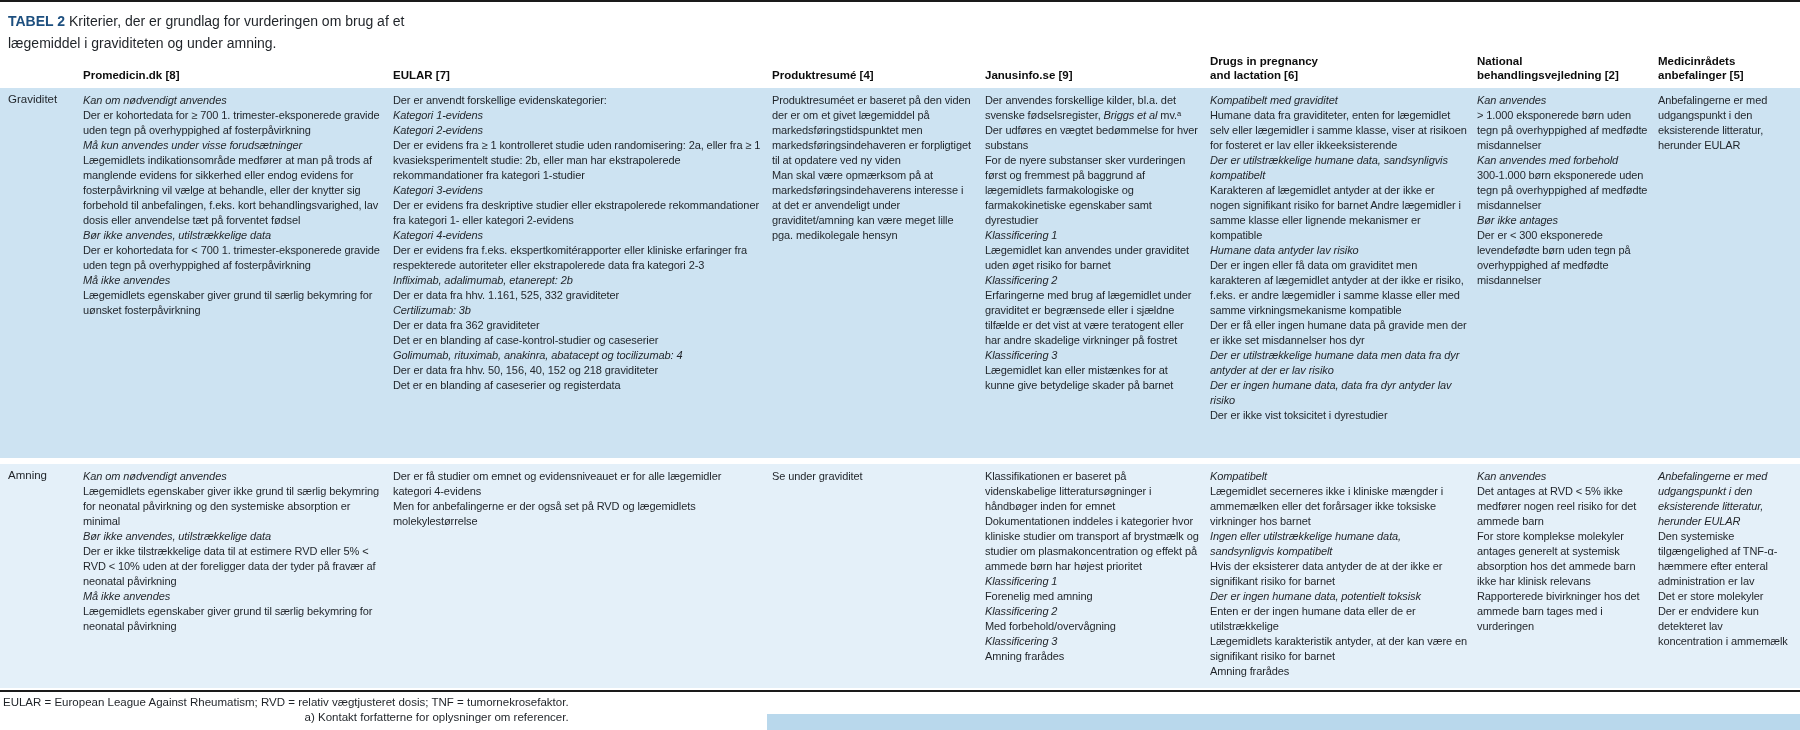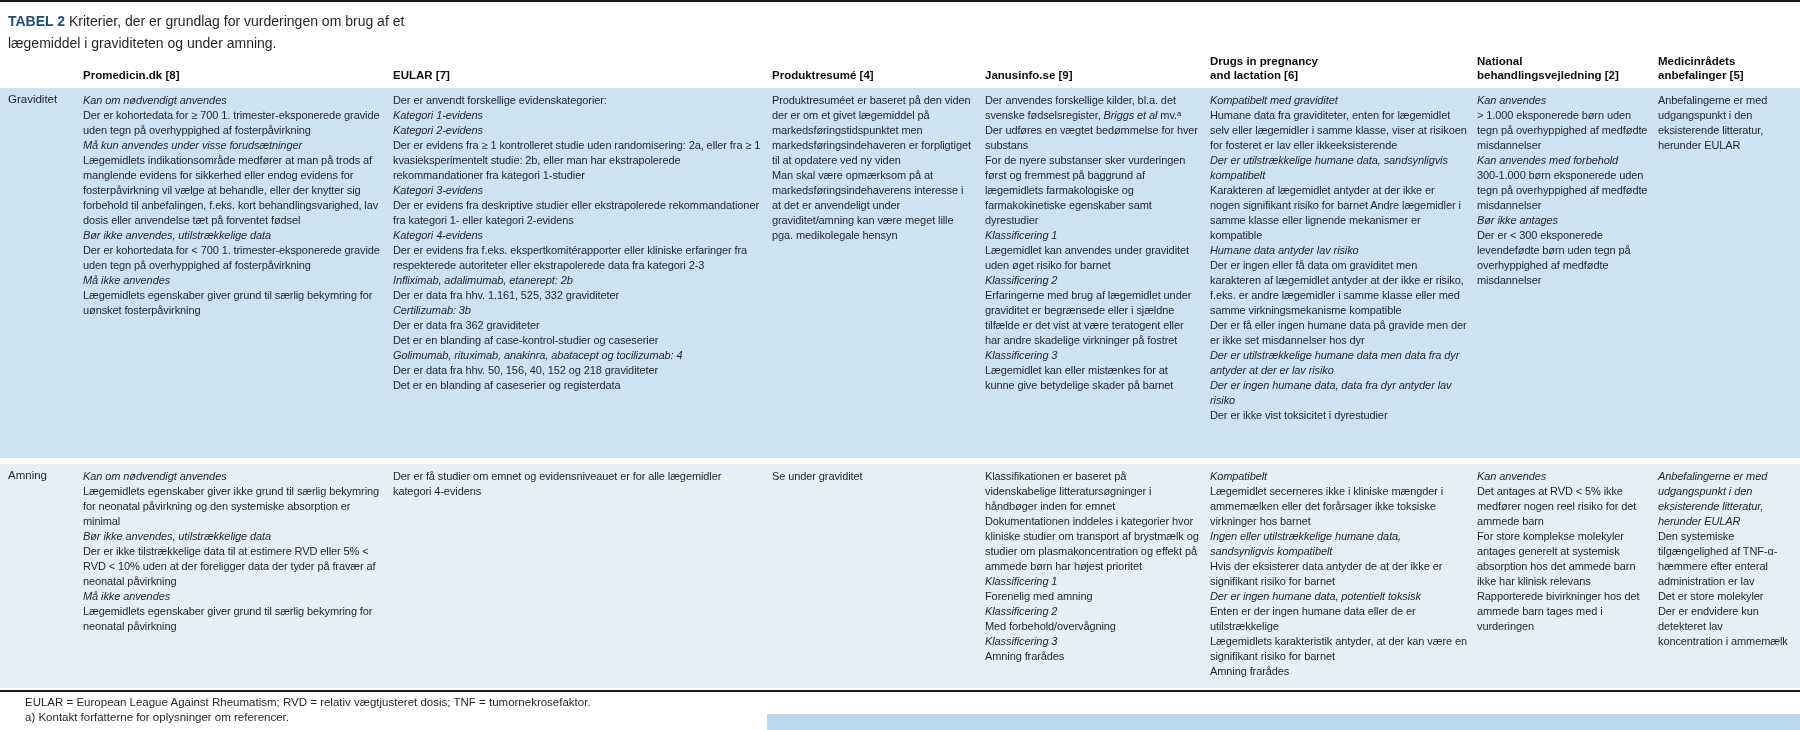--- a/index.html
+++ b/index.html
@@ -20,21 +20,21 @@
     white-space:pre-line;padding-right:10px;
   }
   .band{align-items:start;padding-top:5px;overflow:hidden;}
   .band1{top:86px;height:370px;background:var(--band_graviditet,#cde3f2);}
   .band2{top:462px;height:224px;background:var(--band_amning,#e4f0f9);}
   .row-label{font-size:11.5px;padding-left:8px;color:#1f2328;}
   .cell{font-size:11px;line-height:15px;letter-spacing:-0.1px;padding-right:10px;}
   .cell p{margin:0;}
   .it{font-style:italic;}
   .footer-rule{position:absolute;top:688px;left:0;width:1800px;height:2px;background:#1a1a1a;}
-  .footnotes{position:absolute;top:693px;left:25px;font-size:11.5px;line-height:15px;color:#1f2328;}
+  .footnotes{position:absolute;top:693px;left:3px;font-size:11.5px;line-height:15px;color:#1f2328;text-align:right;}
   .footnotes p{margin:0;}
   .bottom-bar{position:absolute;left:767px;right:0;top:712px;bottom:0;background:var(--bottom_bar,#b9d8ec);}
 </style>
 </head>
 <body>
 
 <div class="sheet">
 
   <div class="title">
     <span class="tag">TABEL 2</span>
@@ -129,20 +129,21 @@
     <div class="cell">
         <p><span class="it">Kan om nødvendigt anvendes</span></p>
         <p><span>Lægemidlets egenskaber giver ikke grund til særlig bekymring for neonatal påvirkning og den systemiske absorption er minimal</span></p>
         <p><span class="it">Bør ikke anvendes, utilstrækkelige data</span></p>
         <p><span>Der er ikke tilstrækkelige data til at estimere RVD eller 5% &lt; RVD &lt; 10% uden at der foreligger data der tyder på fravær af neonatal påvirkning</span></p>
         <p><span class="it">Må ikke anvendes</span></p>
         <p><span>Lægemidlets egenskaber giver grund til særlig bekymring for neonatal påvirkning</span></p>
       </div>
     <div class="cell">
         <p><span>Der er få studier om emnet og evidensniveauet er for alle lægemidler kategori 4-evidens</span></p>
+        <p><span>Men for anbefalingerne er der også set på RVD og lægemidlets molekylestørrelse</span></p>
       </div>
     <div class="cell">
         <p><span>Se under graviditet</span></p>
       </div>
     <div class="cell">
         <p><span>Klassifikationen er baseret på videnskabelige litteratursøgninger i håndbøger inden for emnet</span></p>
         <p><span>Dokumentationen inddeles i kategorier hvor kliniske studier om transport af brystmælk og studier om plasmakoncentration og effekt på ammede børn har højest prioritet</span></p>
         <p><span class="it">Klassificering 1</span></p>
         <p><span>Forenelig med amning</span></p>
         <p><span class="it">Klassificering 2</span></p>

